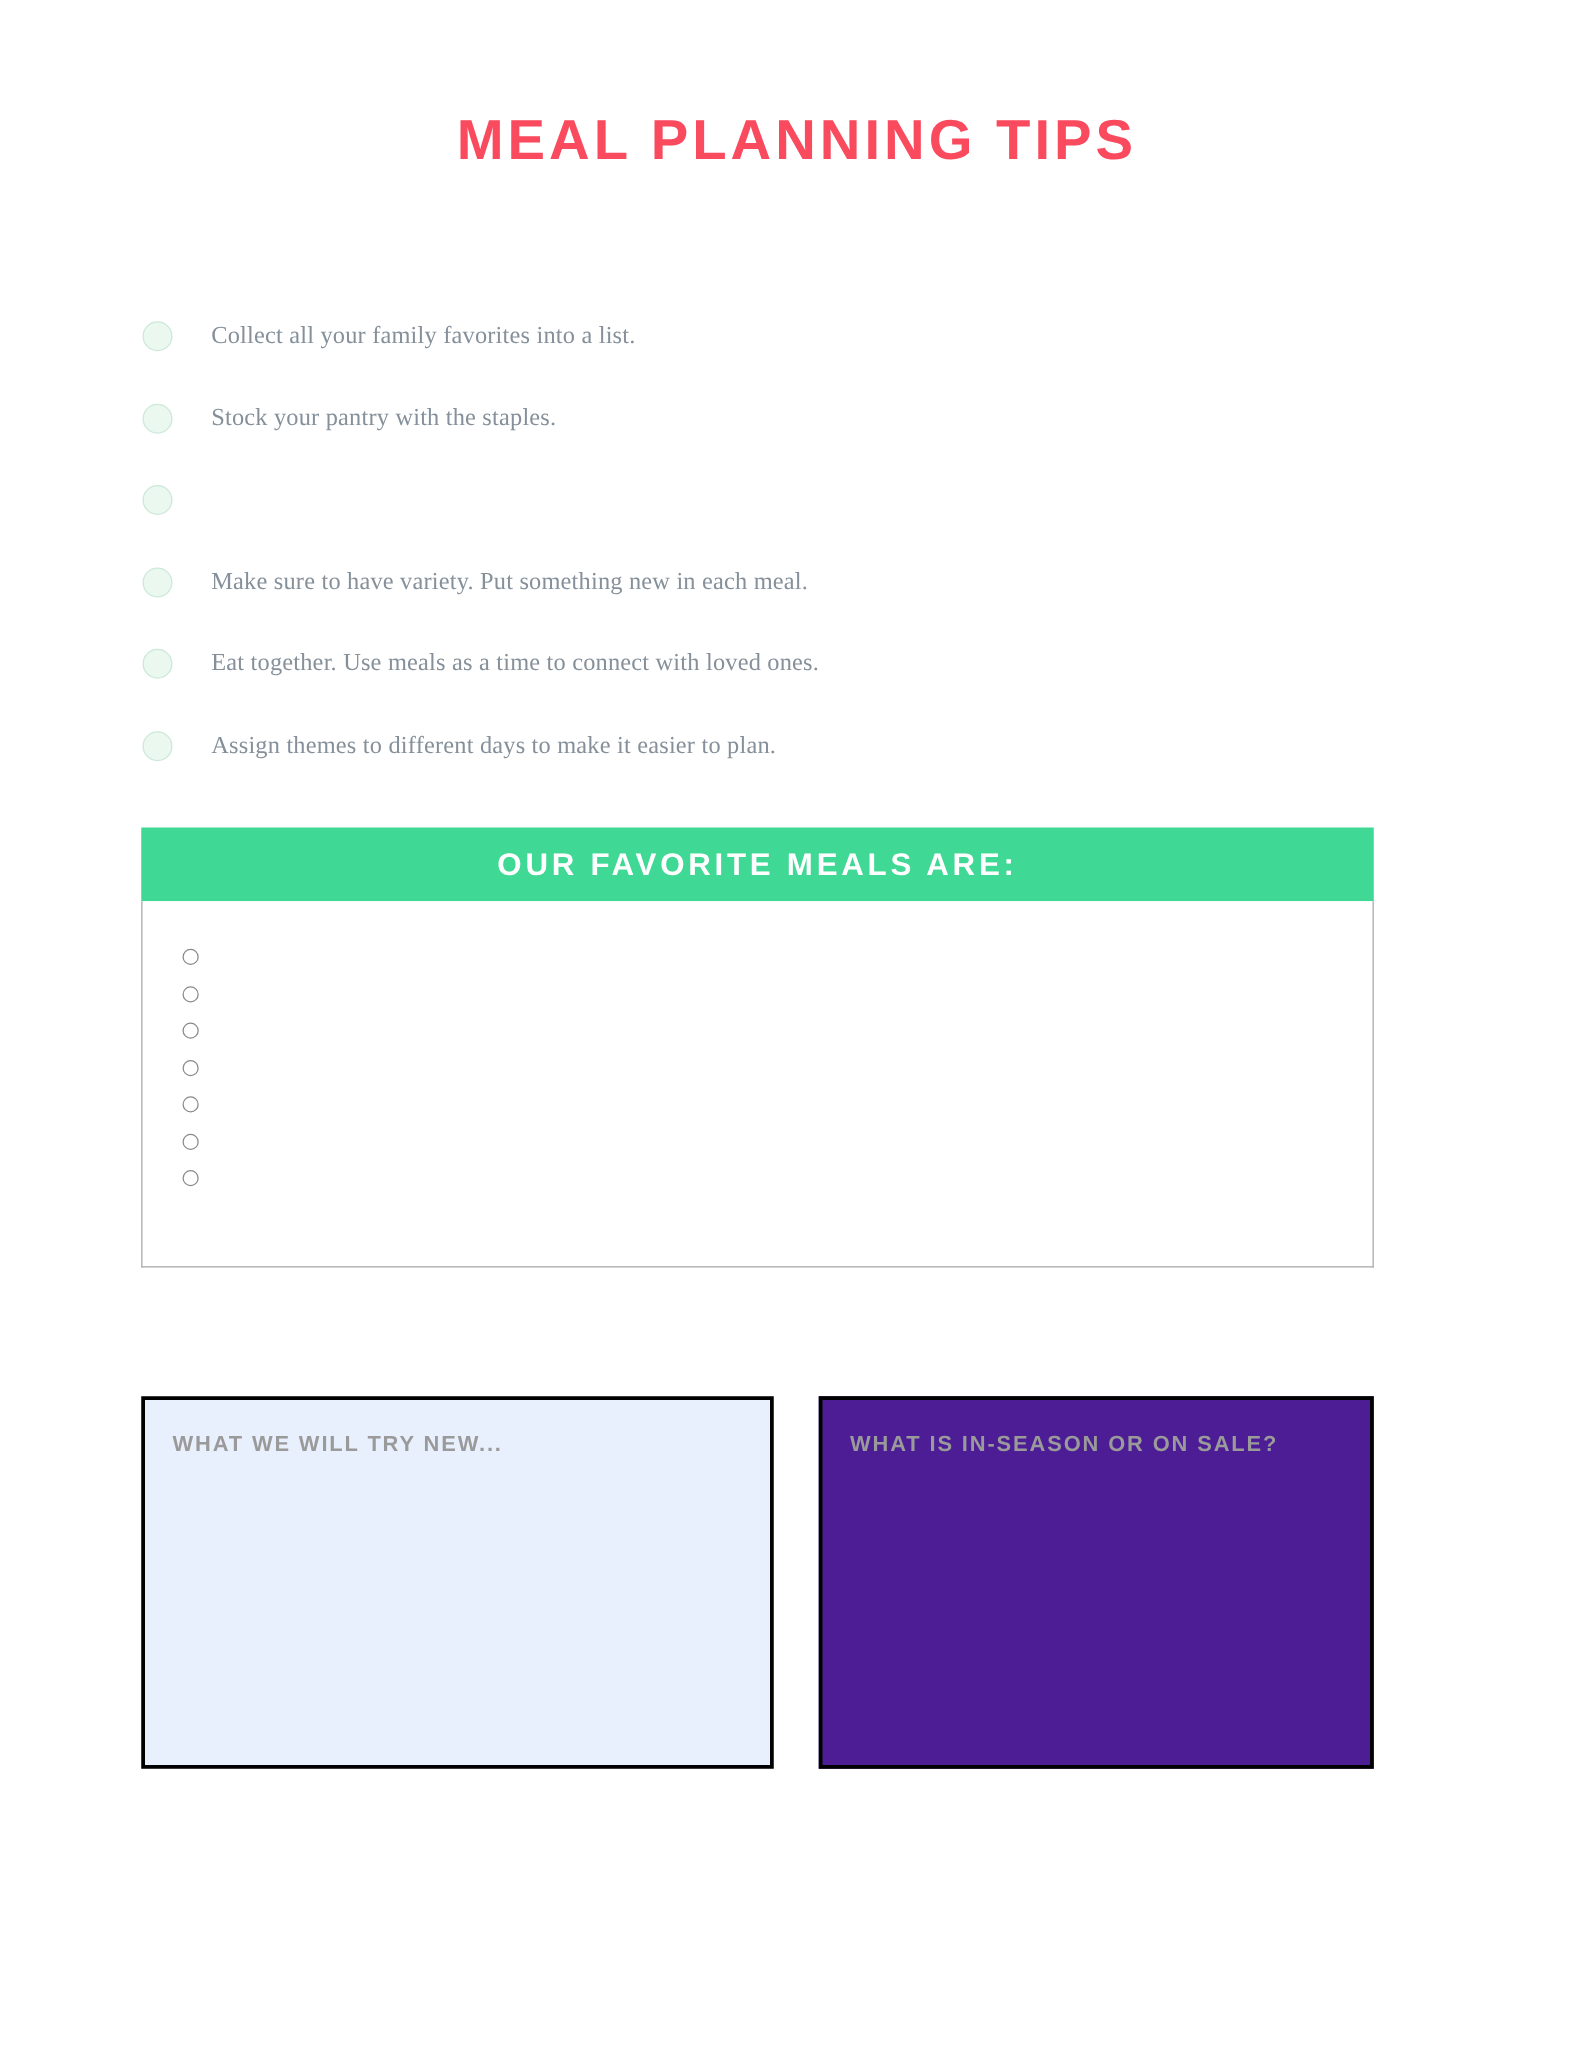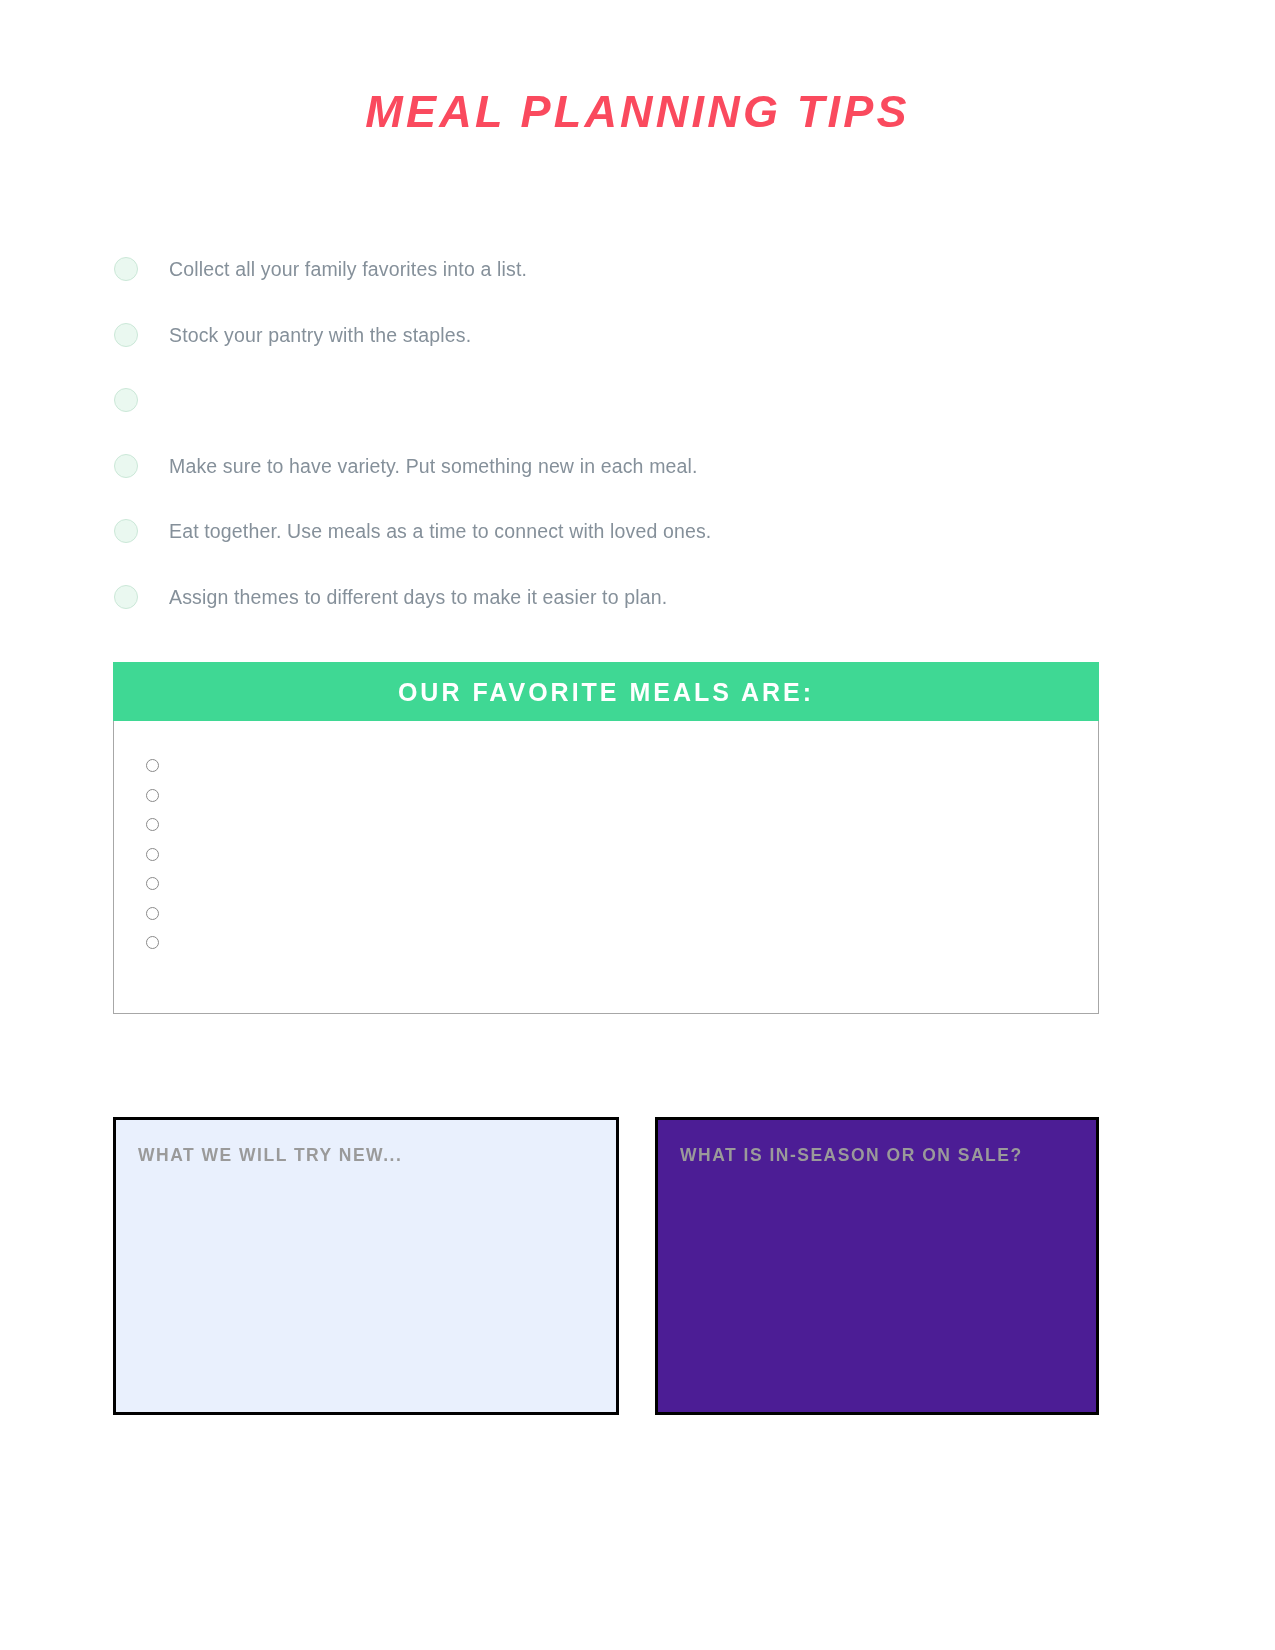--- a/index.html
+++ b/index.html
@@ -30,21 +30,20 @@
     left: 0;
     top: 84px;
     width: 1275px;
     text-align: center;
     color: #fa4a5e;
     font-size: 45px;
     font-weight: 700;
     letter-spacing: 3.2px;
     line-height: 56px;
     white-space: nowrap;
-    font-style: italic;
   }
 
   .subtitle-wrap {
     position: absolute;
     left: 113px;
     top: 146px;
     width: 620px;
     height: 46px;
   }
   .subtitle-highlight {
@@ -66,20 +65,21 @@
     line-height: 38px;
     white-space: nowrap;
   }
 
   
   .tips {
     position: absolute;
     left: 113px;
     top: 243px;
     width: 1000px;
+    font-family: Liberation Serif, serif;
   }
   .tip-row {
     position: relative;
     height: 65.5px;
   }
   .tip-check {
     position: absolute;
     left: 1px;
     top: 14px;
     width: 24px;

